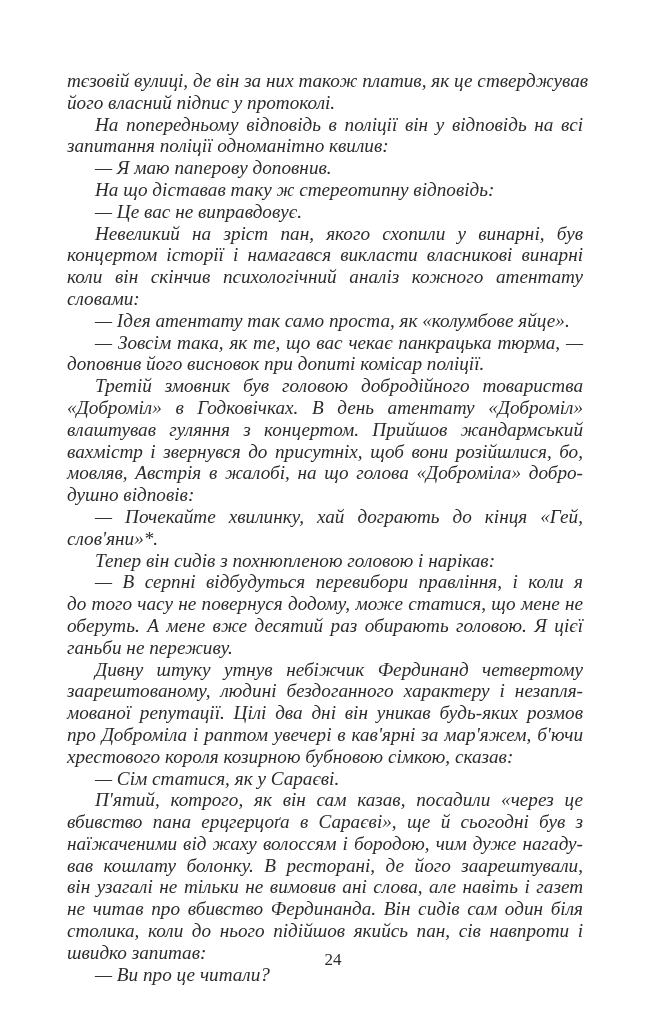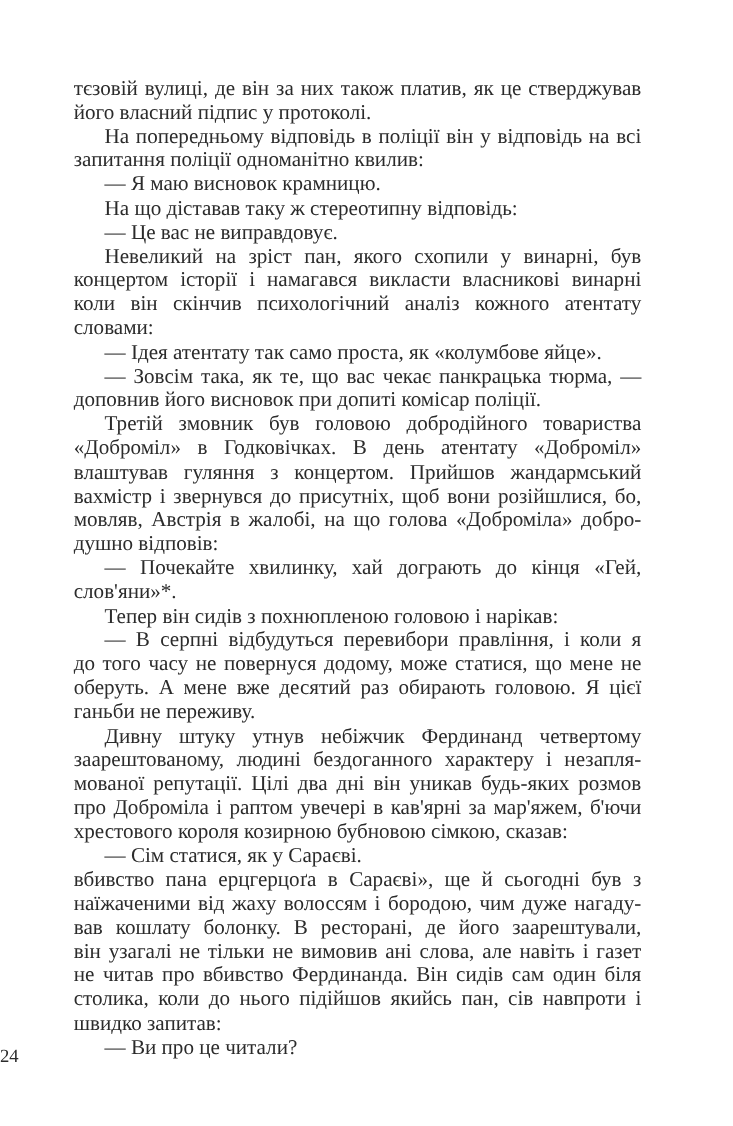--- a/index.html
+++ b/index.html
@@ -2,37 +2,37 @@
 <html><head>
 <meta charset="utf-8">
 <style>
   html, body { margin: 0; padding: 0; background: #ffffff; }
   body { width: 666px; height: 1024px; position: relative; overflow: hidden; }
   .page {
     position: absolute; left: 67px; top: 70px; width: 516px;
     font-family: "Liberation Serif", "DejaVu Serif", serif;
     font-size: 19.2px; line-height: 21.8px; color: #2b2b2b;
   }
-  .line { display: block; white-space: nowrap; text-align: justify; text-align-last: justify; height: 21.8px; }
+  .line { display: block; white-space: nowrap; text-align: justify; text-align-last: justify; height: 21.8px; font-style: italic; }
   .line.last { text-align-last: left; }
   .line.indent { padding-left: 28px; }
   .pagenum {
-    position: absolute; left: 0; width: 666px; top: 950px; 
+    position: absolute; left: 0; width: 666px; top: 950px; text-align: center;
     font-family: "Liberation Serif", "DejaVu Serif", serif; font-size: 17px; color: #2b2b2b;
   }
 </style>
 </head>
 <body>
 
 <div class="page" id="page-body">
     <span class="line">тєзовій вулиці, де він за них також платив, як це стверджував</span>
     <span class="line last">його власний підпис у протоколі.</span>
     <span class="line indent">На попередньому відповідь в поліції він у відповідь на всі</span>
     <span class="line last">запитання поліції одноманітно квилив:</span>
-    <span class="line indent last">— Я маю висновок крамницю.</span>
+    <span class="line indent last">— Я маю паперову доповнив.</span>
     <span class="line indent last">На що діставав таку ж стереотипну відповідь:</span>
     <span class="line indent last">— Це вас не виправдовує.</span>
     <span class="line indent">Невеликий на зріст пан, якого схопили у винарні, був</span>
     <span class="line">концертом історії і намагався викласти власникові винарні</span>
     <span class="line">коли він скінчив психологічний аналіз кожного атентату</span>
     <span class="line last">словами:</span>
     <span class="line indent last">— Ідея атентату так само проста, як «колумбове яйце».</span>
     <span class="line indent">— Зовсім така, як те, що вас чекає панкрацька тюрма, —</span>
     <span class="line last">доповнив його висновок при допиті комісар поліції.</span>
     <span class="line indent">Третій змовник був головою добродійного товариства</span>
@@ -47,20 +47,21 @@
     <span class="line indent">— В серпні відбудуться перевибори правління, і коли я</span>
     <span class="line">до того часу не повернуся додому, може статися, що мене не</span>
     <span class="line">оберуть. А мене вже десятий раз обирають головою. Я цієї</span>
     <span class="line last">ганьби не переживу.</span>
     <span class="line indent">Дивну штуку утнув небіжчик Фердинанд четвертому</span>
     <span class="line">заарештованому, людині бездоганного характеру і незапля-</span>
     <span class="line">мованої репутації. Цілі два дні він уникав будь-яких розмов</span>
     <span class="line">про Доброміла і раптом увечері в кав'ярні за мар'яжем, б'ючи</span>
     <span class="line last">хрестового короля козирною бубновою сімкою, сказав:</span>
     <span class="line indent last">— Сім статися, як у Сараєві.</span>
+    <span class="line indent">П'ятий, котрого, як він сам казав, посадили «через це</span>
     <span class="line">вбивство пана ерцгерцоґа в Сараєві», ще й сьогодні був з</span>
     <span class="line">наїжаченими від жаху волоссям і бородою, чим дуже нагаду-</span>
     <span class="line">вав кошлату болонку. В ресторані, де його заарештували,</span>
     <span class="line">він узагалі не тільки не вимовив ані слова, але навіть і газет</span>
     <span class="line">не читав про вбивство Фердинанда. Він сидів сам один біля</span>
     <span class="line">столика, коли до нього підійшов якийсь пан, сів навпроти і</span>
     <span class="line last">швидко запитав:</span>
     <span class="line indent last">— Ви про це читали?</span>
   </div>
 <div class="pagenum">24</div>

